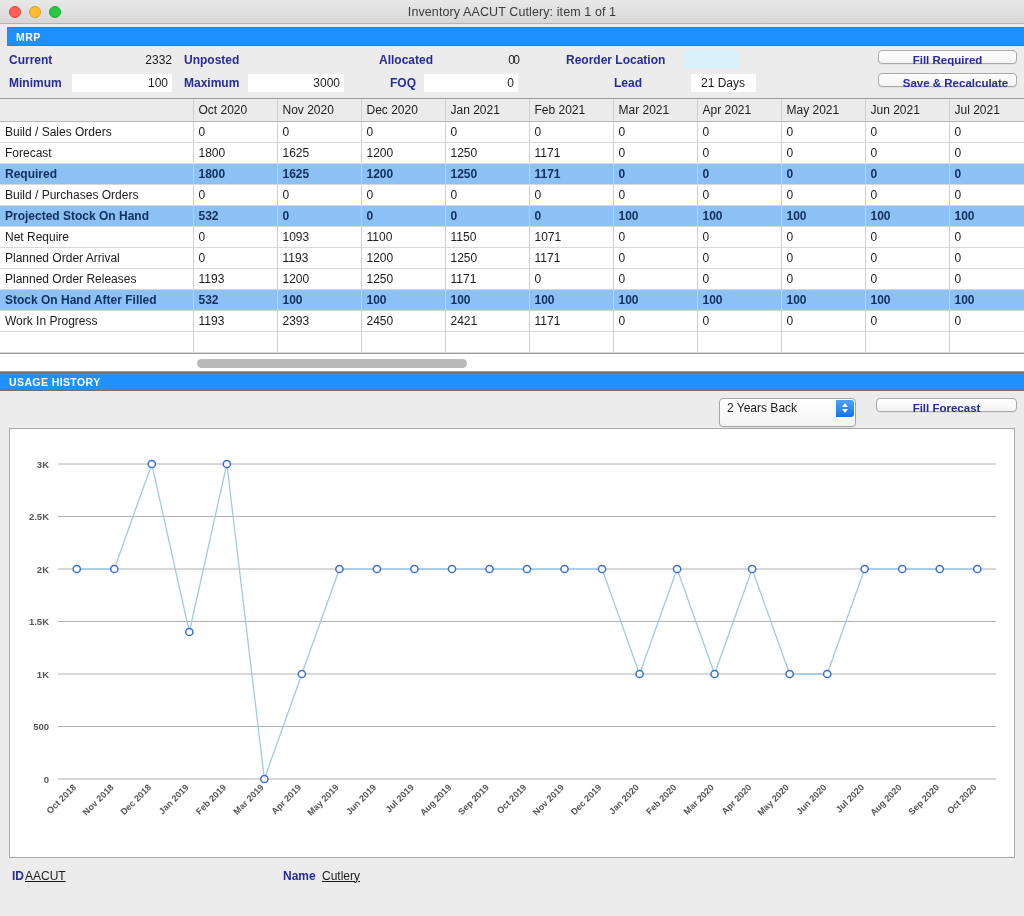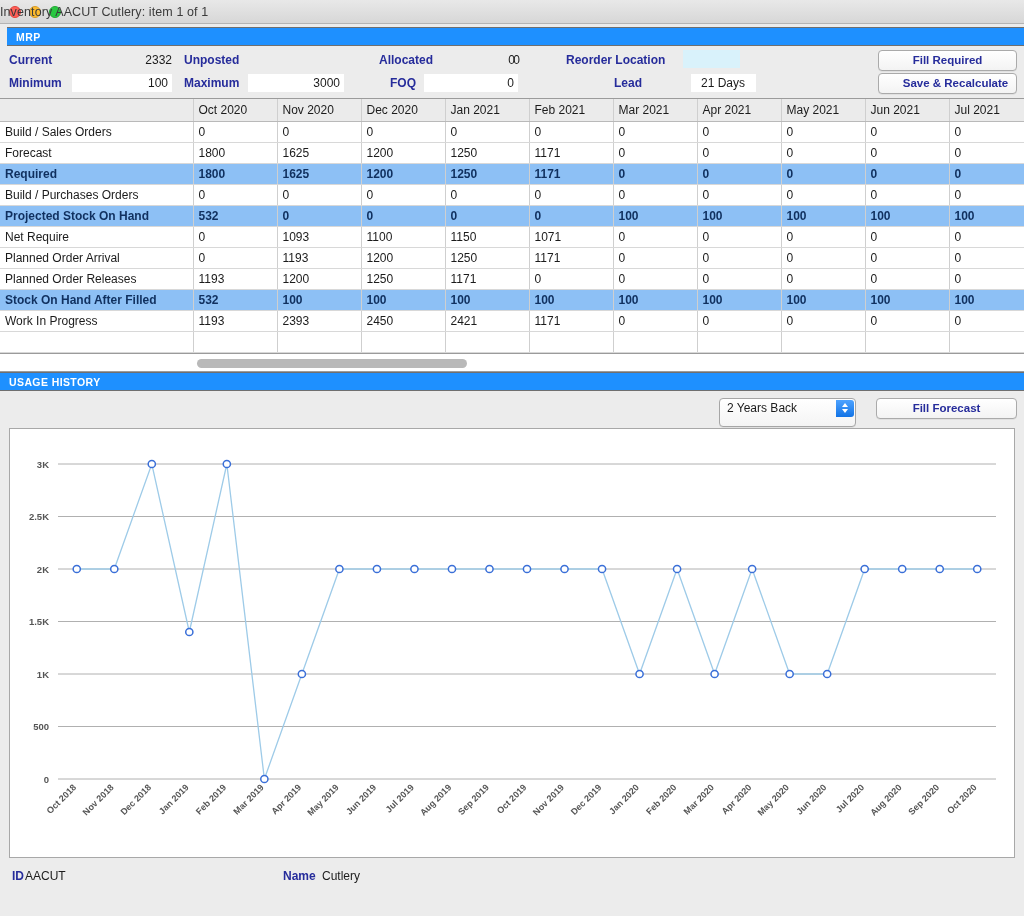--- a/index.html
+++ b/index.html
@@ -25,21 +25,21 @@
     border-bottom: 1px solid #b4b4b4;
     display: flex; align-items: center;
     position: relative;
   }
   .lights { display: flex; gap: 8px; padding-left: 9px; }
   .light { width: 12px; height: 12px; border-radius: 50%; }
   .light.red    { background: #ff5f57; border: .5px solid #e0443e; }
   .light.yellow { background: #febc2e; border: .5px solid #d89d2a; }
   .light.green  { background: #28c840; border: .5px solid #24a736; }
   .win-title {
-    position: absolute; left: 0; right: 0; 
+    position: absolute; left: 0; right: 0; text-align: center;
     font-size: 12.5px; color: #3b3b3b; letter-spacing: .1px;
   }
 
   
   .sect-header {
     background: #1e90ff;
     color: #ffffff;
     font-size: 10.5px;
     font-weight: bold;
     letter-spacing: .4px;
@@ -93,21 +93,21 @@
   .btn {
     position: absolute;
     background: linear-gradient(#ffffff, #f3f3f3);
     border: 1px solid #aaaaaa;
     border-radius: 4px;
     font-size: 11.5px;
     font-weight: bold;
     color: #262c9b;
     text-align: center;
     line-height: 19px;
-    height: 21px;
+    height: 14px;
     box-shadow: 0 .5px .5px rgba(0,0,0,.10);
     cursor: default;
   }
 
   
   .table-wrap {
     background: #ffffff;
     border-top: 1px solid #9b9b9b;
     border-bottom: 1px solid #9b9b9b;
   }
@@ -199,21 +199,21 @@
   }
   .chart-svg { display: block; }
 
   
   .footer {
     background: #ececec;
     height: 36px;
     position: relative;
   }
   .footer .lbl { line-height: 36px; }
-  .footer .val { line-height: 36px; text-align: right; }
+  .footer .val { line-height: 36px; text-align: right; text-decoration: underline; }
 </style>
 </head>
 <body>
 
 <div class="window">
 
   <div class="titlebar">
     <div class="lights">
       <div class="light red"></div>
       <div class="light yellow"></div>

